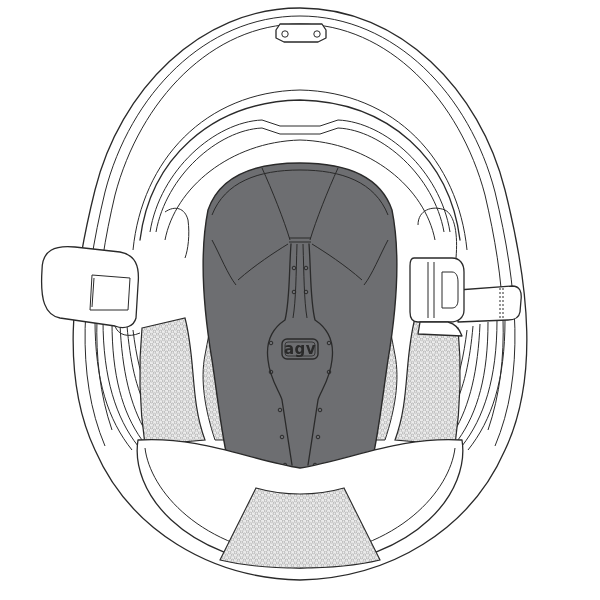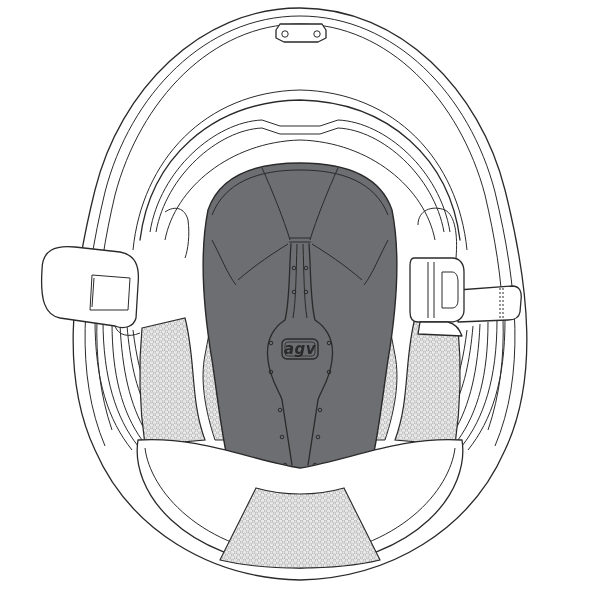--- a/index.html
+++ b/index.html
@@ -1,17 +1,17 @@
 <!DOCTYPE html>
 <html><head>
   <meta charset="utf-8">
   <style>
     html, body { margin: 0; padding: 0; background: #ffffff; }
     body { width: 600px; height: 600px; overflow: hidden; font-family: "DejaVu Sans", sans-serif; }
-    #stage { position: relative; width: 600px; height: 600px; font-style: italic; }
+    #stage { position: relative; width: 600px; height: 600px; }
     svg { position: absolute; left: 0; top: 0; }
     .ln { fill: none; stroke: #2a2a2a; stroke-width: 1.3; stroke-linejoin: round; stroke-linecap: round; }
     .ln-thin { fill: none; stroke: #2a2a2a; stroke-width: 1; }
     .wh { fill: #ffffff; stroke: #2a2a2a; stroke-width: 1.3; stroke-linejoin: round; }
     .logo-text { font-family: "DejaVu Sans", sans-serif; font-weight: bold; font-size: 15px; fill: #2a2a2a; letter-spacing: 0.5px; }
   </style>
 </head>
 <body>
 
 <div id="stage">

